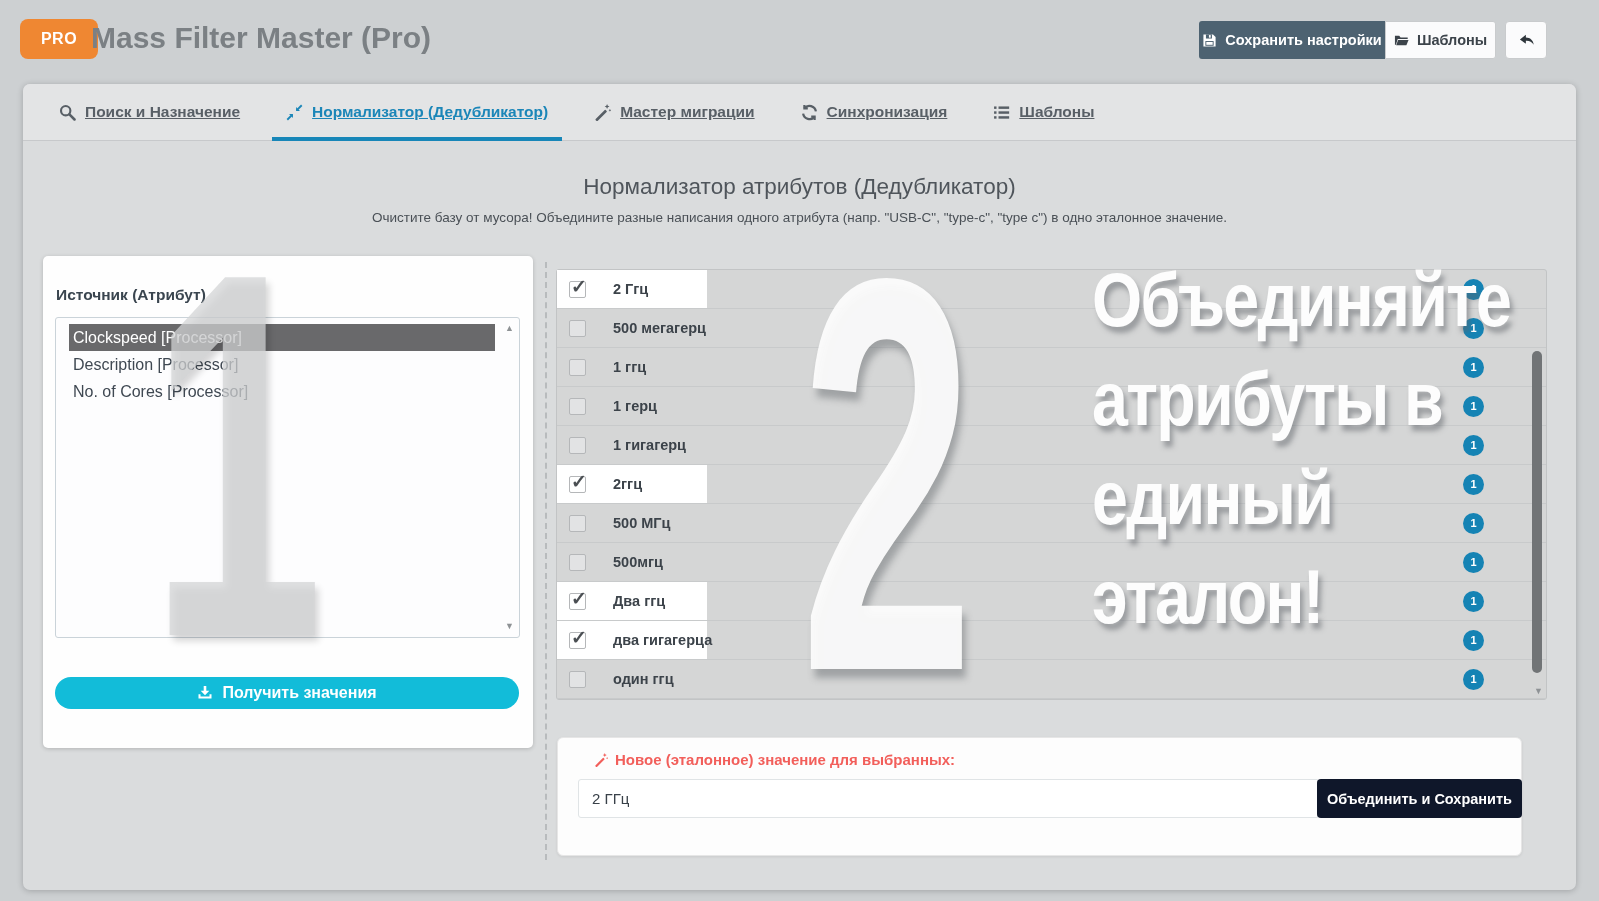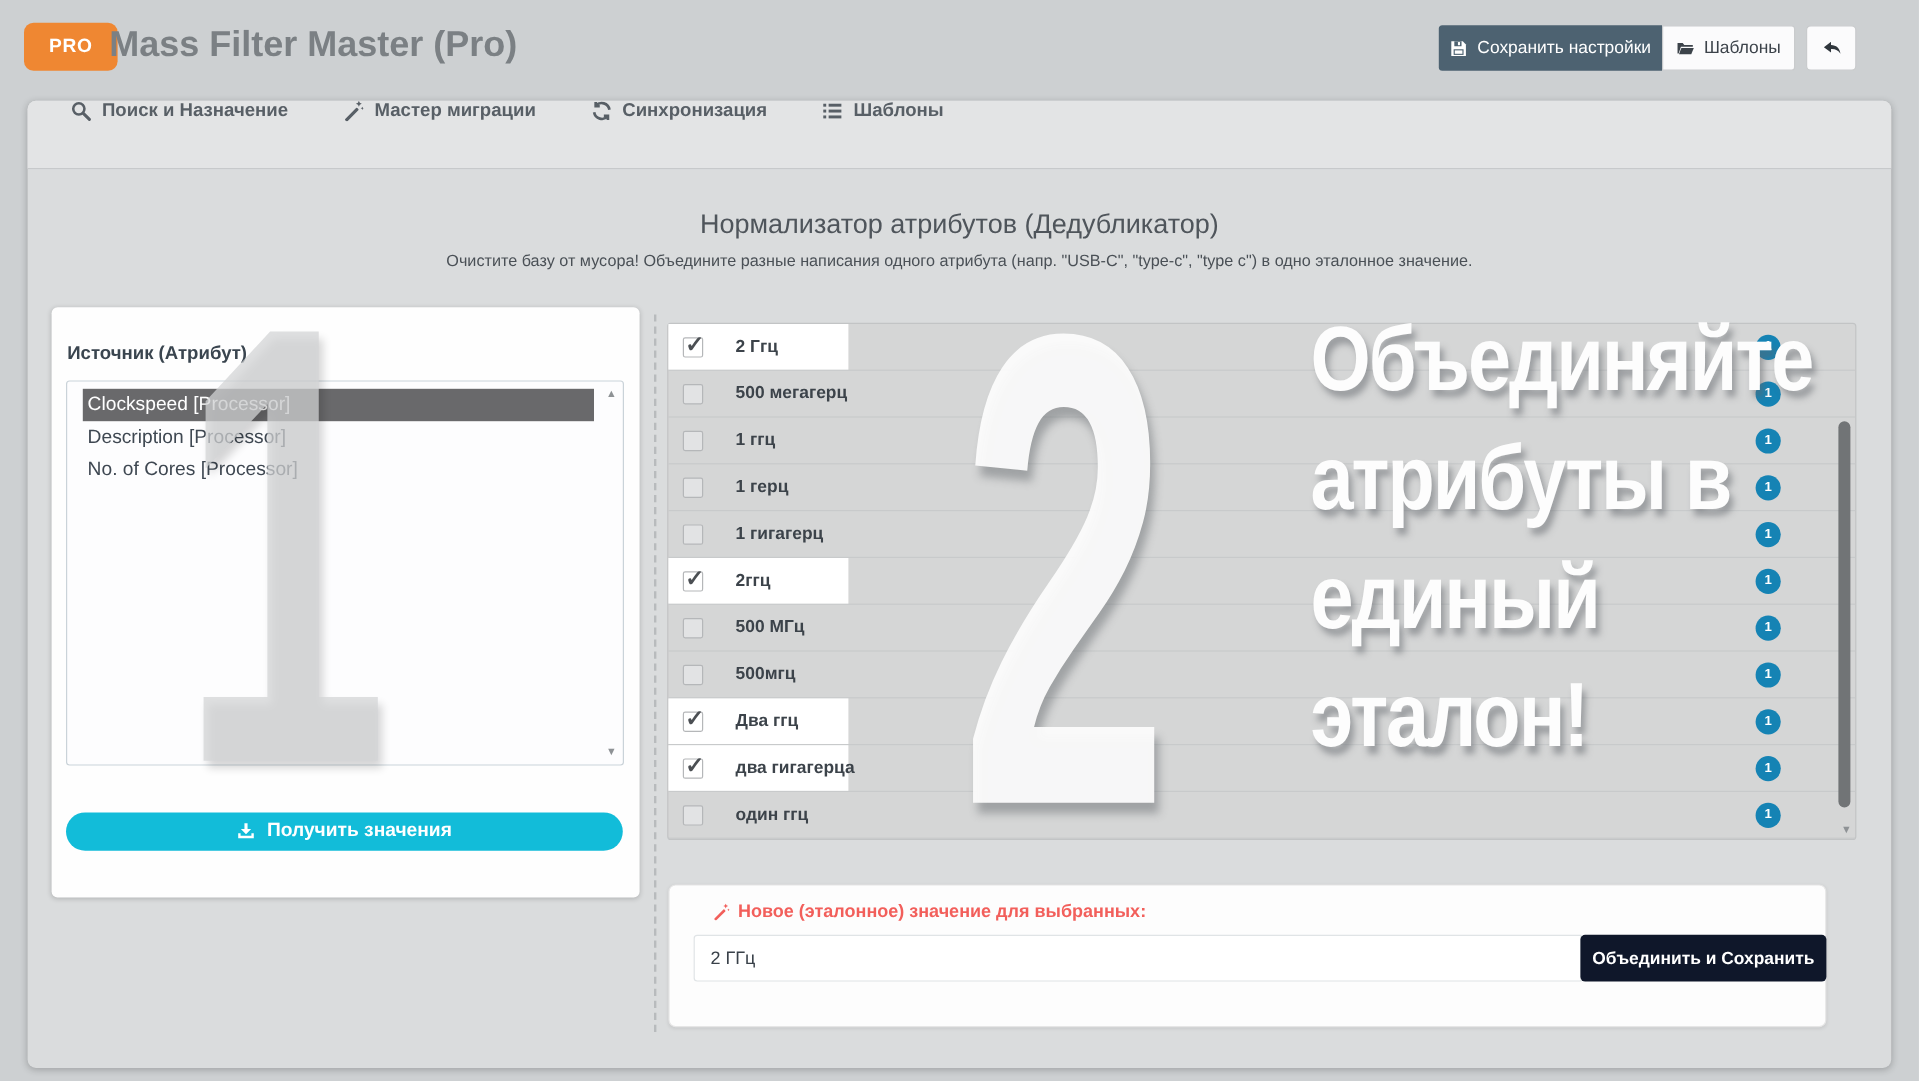--- a/index.html
+++ b/index.html
@@ -8,34 +8,34 @@
     font-family:"Liberation Sans", sans-serif;
     background:#cdd0d2;
     position:relative;
     overflow:hidden;
   }
   
   .pro-badge{position:absolute;left:20px;top:19px;width:78px;height:40px;background:#ef8732;border-radius:8px;
     color:#fff;font-weight:700;font-size:16px;display:flex;align-items:center;justify-content:center;letter-spacing:.5px;}
   .app-title{position:absolute;left:91px;top:21px;font-size:30px;font-weight:700;color:#7b8084;}
   .hdr-btn{position:absolute;top:21px;height:38px;display:flex;align-items:center;justify-content:center;gap:8px;
-    font-size:14.5px;font-weight:400;cursor:pointer;}
+    font-size:14.5px;font-weight:700;cursor:pointer;}
   .hdr-btn svg{width:15px;height:15px;flex:0 0 auto;}
   .btn-save{left:1199px;width:186px;background:#4d6271;color:#fff;border-radius:3px 0 0 3px;}
   .btn-templates{left:1385px;width:111px;background:#fbfbfc;color:#3c434a;border:1px solid #c9cbcd;border-radius:0 3px 3px 0;}
   .btn-undo{left:1505px;width:42px;background:#fbfbfc;color:#2f363c;border:1px solid #c9cbcd;border-radius:4px;}
   .btn-undo svg{width:17px;height:17px;}
   
   .main-card{position:absolute;left:23px;top:84px;width:1553px;height:806px;background:#dadcdd;border-radius:7px;
     box-shadow:0 1px 6px rgba(0,0,0,.22);}
   
   .tabbar{position:absolute;left:0;top:0;width:100%;height:57px;background:#e3e4e5;border-bottom:1px solid #c7c9cb;
     border-radius:7px 7px 0 0;display:flex;align-items:stretch;padding-left:22px;gap:18px;}
-  .tab{position:relative;display:flex;gap:9px;padding:0 14px;font-size:15.5px;font-weight:700;
-    color:#585f66;cursor:pointer;white-space:nowrap;}
+  .tab{position:relative;display:flex;align-items:center;gap:9px;padding:0 14px;font-size:15.5px;font-weight:700;
+    color:#585f66;cursor:pointer;white-space:nowrap;text-decoration:underline;}
   .tab svg{width:17px;height:17px;}
   .tab.active{color:#1b86b8;}
   .tab.active::after{content:"";position:absolute;left:0;right:0;bottom:-1px;height:4px;background:#1786b8;}
   
   .page-title{position:absolute;left:0;top:90px;width:100%;text-align:center;font-size:22.5px;color:#4f555b;}
   .page-subtitle{position:absolute;left:0;top:126px;width:100%;text-align:center;font-size:13.5px;color:#4a5056;}
   
   .left-card{position:absolute;left:43px;top:256px;width:490px;height:492px;background:#fefefe;border-radius:5px;
     box-shadow:0 1px 4px rgba(0,0,0,.18);}
   .source-label{position:absolute;left:56px;top:286px;font-size:15.5px;font-weight:700;color:#3a454f;}
@@ -115,20 +115,29 @@
 <div class="main-card">
 
   <div class="tabbar">
     <div class="tab">
       <svg viewBox="0 0 16 16">
           <circle cx="6.3" cy="6.3" r="4.4" fill="none" stroke="currentColor" stroke-width="2"></circle>
           <line x1="9.8" y1="9.8" x2="14.6" y2="14.6" stroke="currentColor" stroke-width="2.4" stroke-linecap="round"></line>
         </svg>
       <span>Поиск и Назначение</span>
     </div>
+    <div class="tab active">
+      <svg viewBox="0 0 16 16" fill="currentColor">
+          <line x1="14.8" y1="1.2" x2="10" y2="6" stroke="currentColor" stroke-width="1.8"></line>
+          <polygon points="9.5,2.9 9.5,6.5 13.1,6.5"></polygon>
+          <line x1="1.2" y1="14.8" x2="6" y2="10" stroke="currentColor" stroke-width="1.8"></line>
+          <polygon points="6.5,13.1 6.5,9.5 2.9,9.5"></polygon>
+        </svg>
+      <span>Нормализатор (Дедубликатор)</span>
+    </div>
     <div class="tab">
       <svg viewBox="0 0 16 16" fill="currentColor">
           <rect x="0" y="9.6" width="13.4" height="2.5" rx="0.7" transform="rotate(-45 6.7 10.8)"></rect>
           <path d="M12.3 0l.7 1.6 1.6.7-1.6.7-.7 1.6-.7-1.6L10 2.3l1.6-.7z"></path>
           <path d="M15 4.6l.4.9.9.4-.9.4-.4.9-.4-.9-.9-.4.9-.4z"></path>
         </svg>
       <span>Мастер миграции</span>
     </div>
     <div class="tab">
       <svg viewBox="0 0 16 16" fill="none" stroke="currentColor" stroke-width="2.1">

